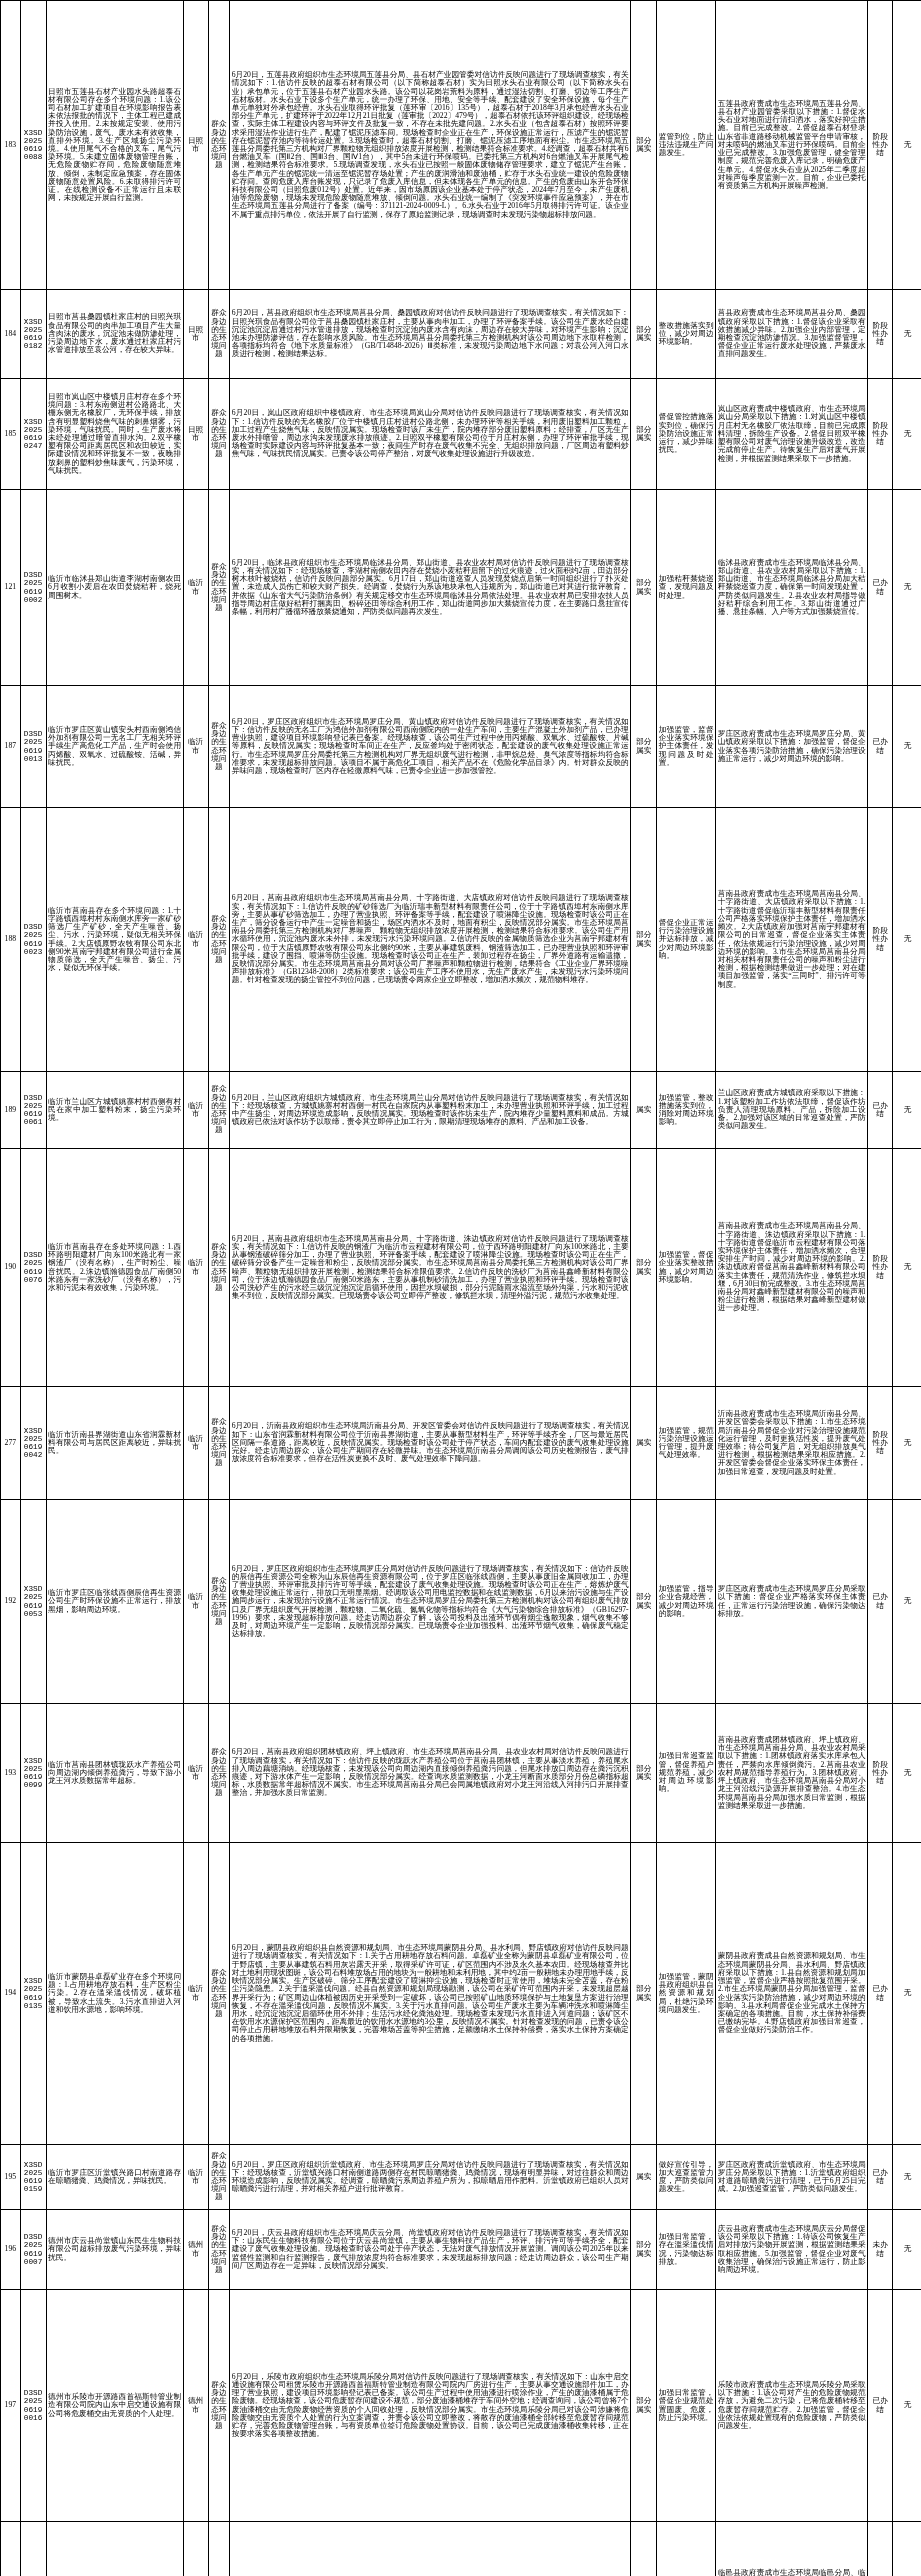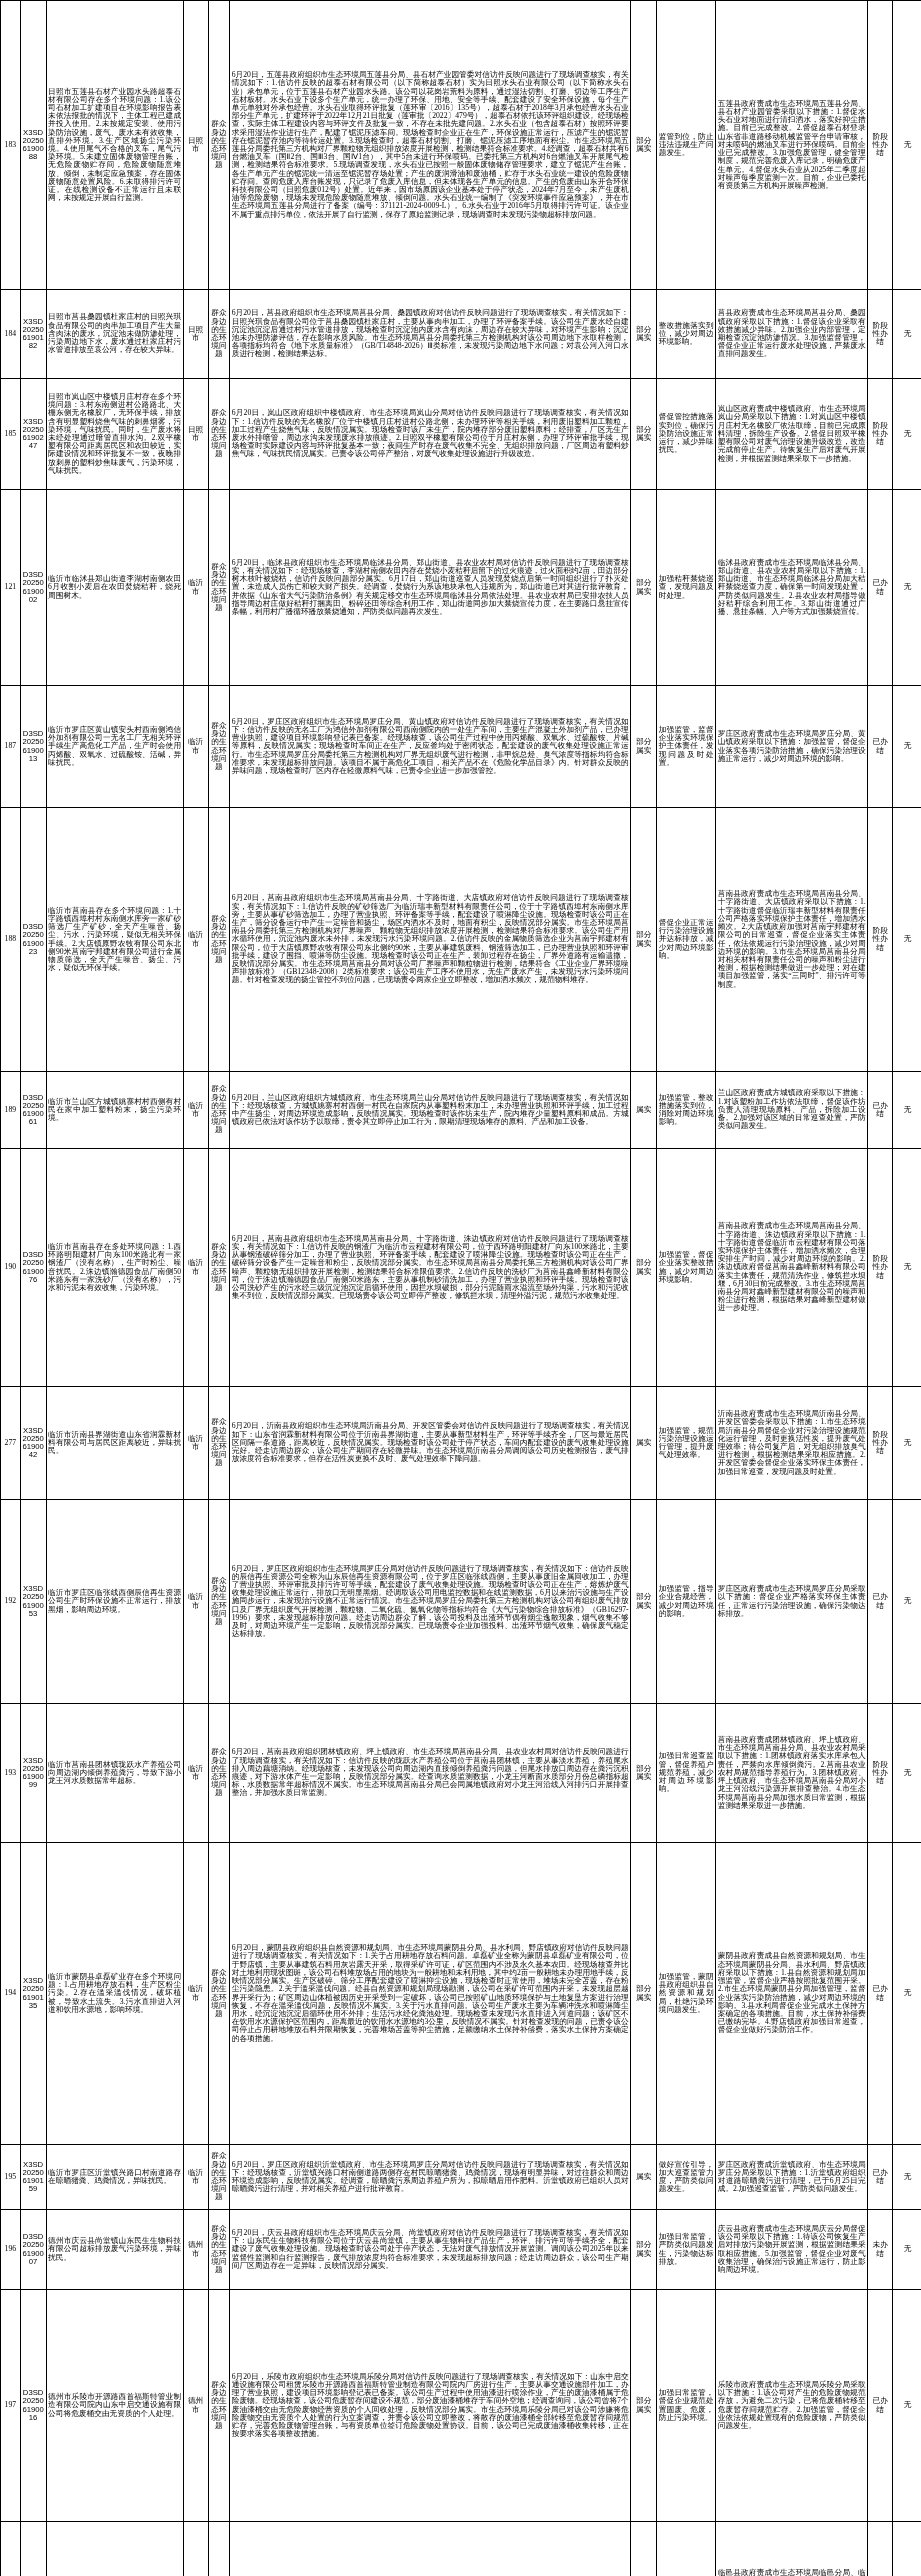--- a/index.html
+++ b/index.html
@@ -10,21 +10,21 @@
     vertical-align:middle;
     padding:0.5px 1.5px;
     font-size:7.7px;
     line-height:8.2px;
     overflow:hidden;
     word-break:break-all;
     box-sizing:border-box;
   }
   td.c-center{text-align:center;}
   td.c-left{text-align:justify;}
-  td.c-id{font-family:Liberation Sans, sans-serif;font-size:7.2px;text-align:center;}
+  td.c-id{font-family:Liberation Mono, monospace;font-size:7.2px;text-align:center;}
   col.w-seq{width:19.6px;}
   col.w-id{width:26px;}
   col.w-problem{width:137px;}
   col.w-region{width:25px;}
   col.w-type{width:21.6px;}
   col.w-invest{width:401px;}
   col.w-verdict{width:26px;}
   col.w-goal{width:59px;}
   col.w-measures{width:152px;}
   col.w-status{width:25px;}
@@ -218,21 +218,21 @@
         <td class="c-center">无</td>
       </tr>
       <tr style="height: 80px;">
         <td class="c-center">196</td>
         <td class="c-id">D3SD202506190007</td>
         <td class="c-left">德州市庆云县尚堂镇山东民生生物科技有限公司超标排放废气污染环境，异味扰民。</td>
         <td class="c-center">德州市</td>
         <td class="c-center">群众身边的生态环境问题</td>
         <td class="c-left">6月20日，庆云县政府组织市生态环境局庆云分局、尚堂镇政府对信访件反映问题进行了现场调查核实，有关情况如下：山东民生生物科技有限公司位于庆云县尚堂镇，主要从事生物科技产品生产，环评、排污许可等手续齐全，配套建设了废气收集处理设施。现场检查时该公司处于停产状态，无法对废气排放情况开展监测。调阅该公司2025年以来监督性监测和自行监测报告，废气排放浓度均符合标准要求，未发现超标排放问题；经走访周边群众，该公司生产期间厂区周边存在一定异味，反映情况部分属实。</td>
         <td class="c-center">部分属实</td>
-        <td class="c-left">加强日常监管，严防类似问题发生，污染物达标排放。</td>
+        <td class="c-left">加强日常监管，存在滥采滥伐情况，污染物达标排放。</td>
         <td class="c-left">庆云县政府责成市生态环境局庆云分局督促该公司采取以下措施：1.待该公司恢复生产后对排放污染物开展监测，根据监测结果采取相应措施。5.加强监管，督促企业对废气收集治理，确保治污设施正常运行，防止影响周边环境。</td>
         <td class="c-center">未办结</td>
         <td class="c-center">无</td>
       </tr>
       <tr style="height: 232px;">
         <td class="c-center">197</td>
         <td class="c-id">D3SD202506190016</td>
         <td class="c-left">德州市乐陵市开源路西首福斯特管业制造有限公司院内山东中启交通设施有限公司将危废桶交由无资质的个人处理。</td>
         <td class="c-center">德州市</td>
         <td class="c-center">群众身边的生态环境问题</td>

